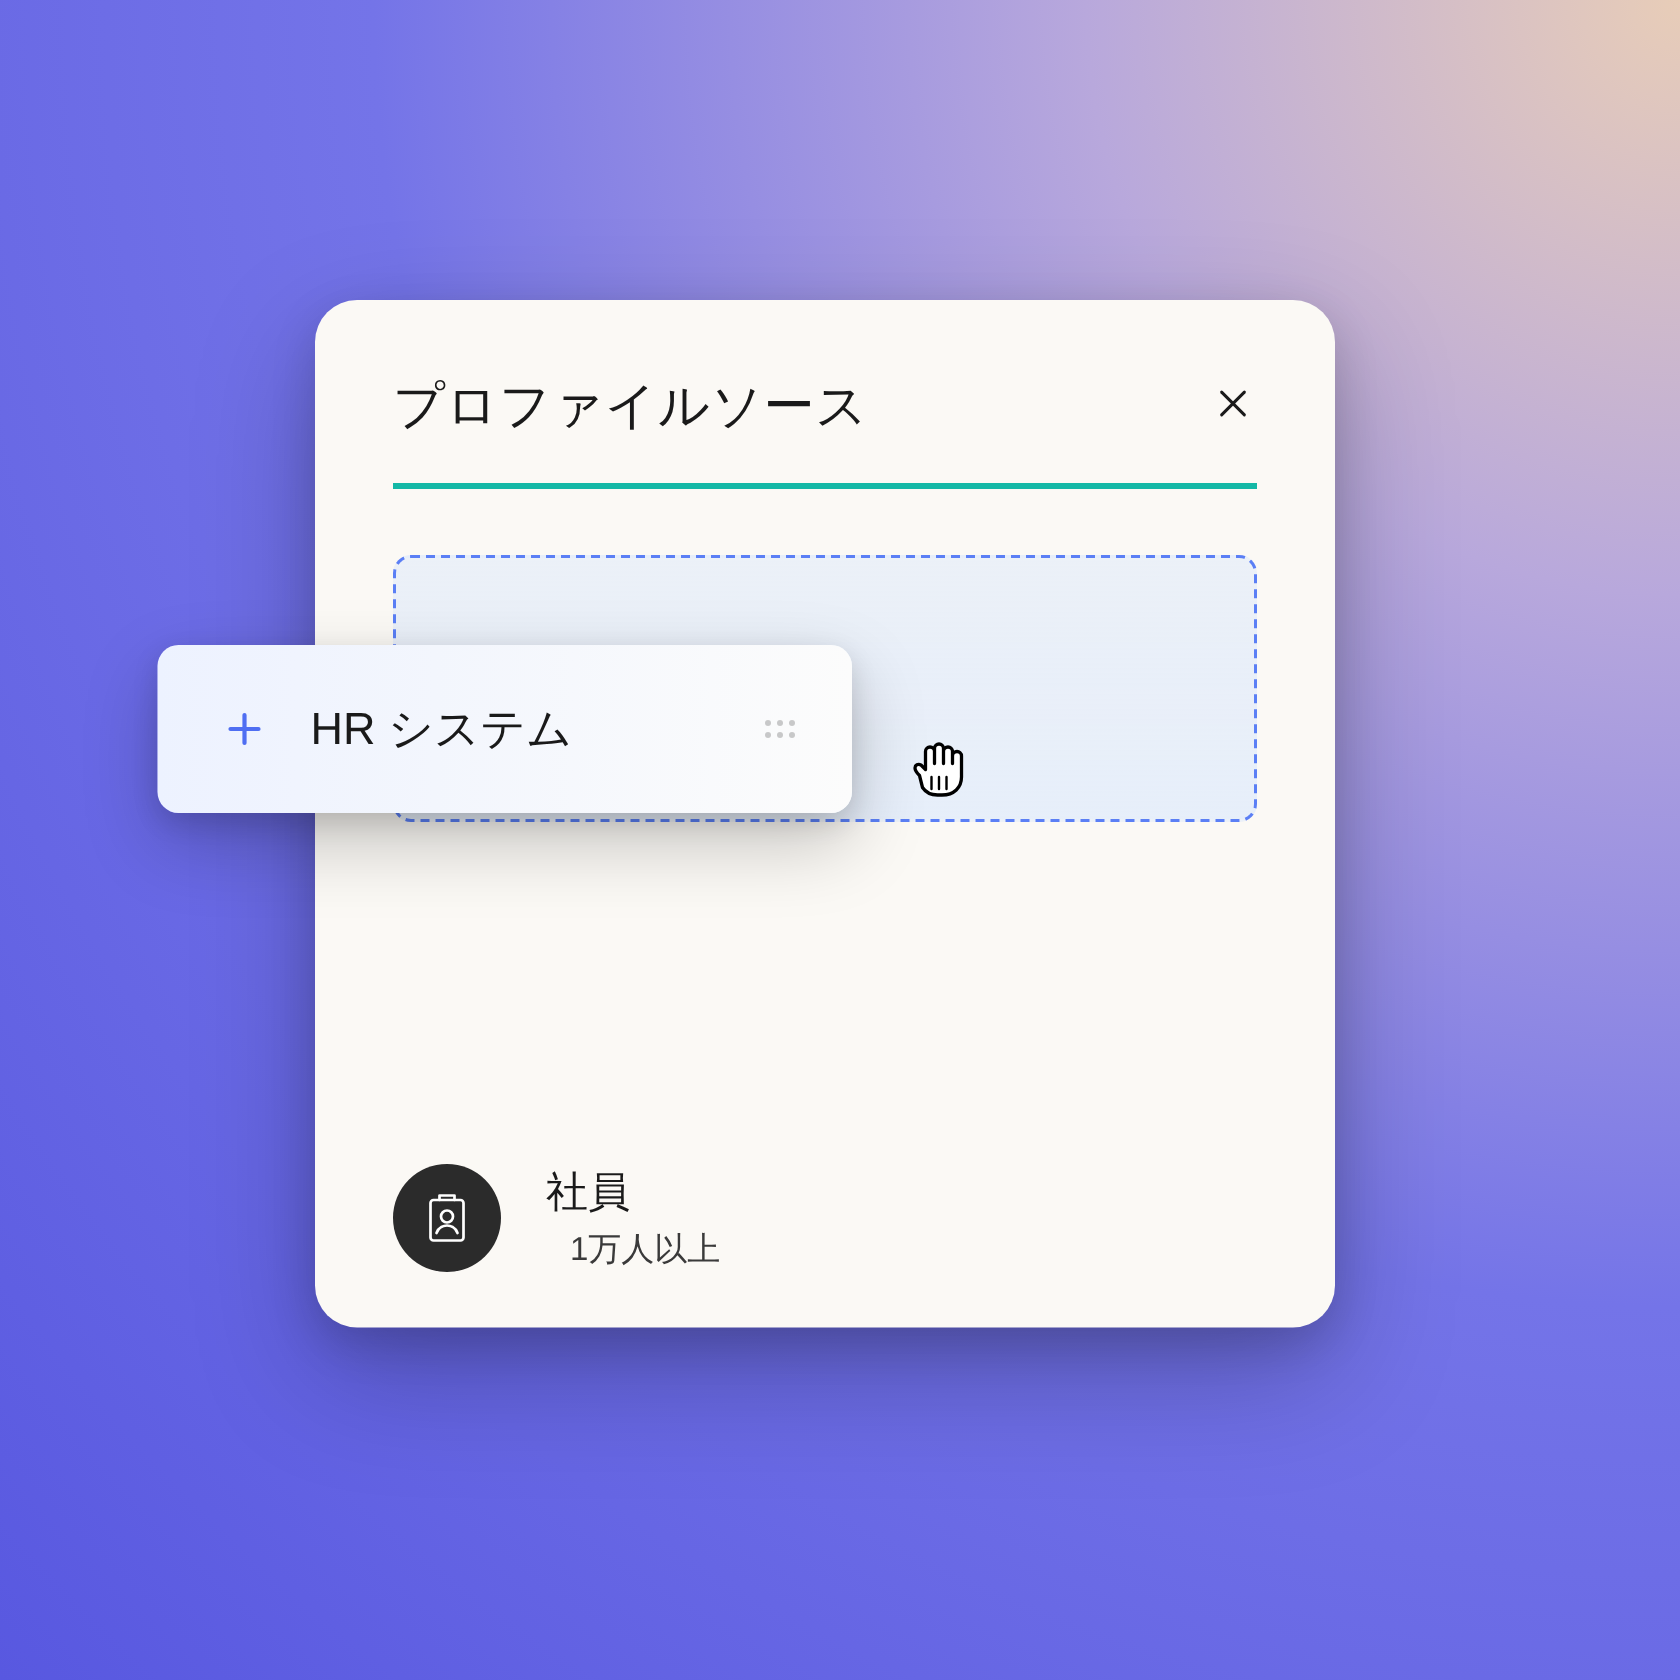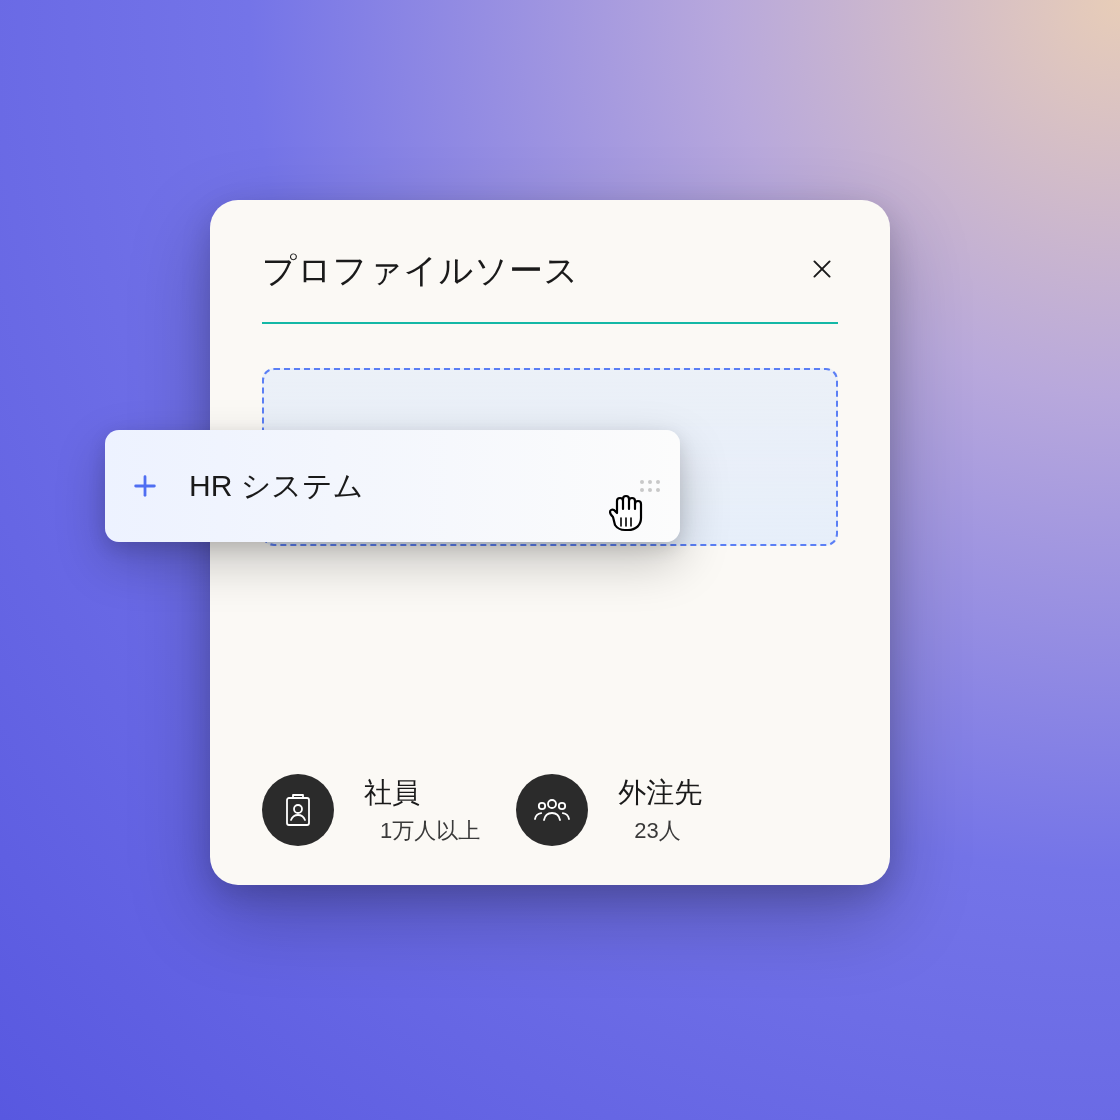--- a/index.html
+++ b/index.html
@@ -21,21 +21,21 @@
       background: #fbf9f5;
       border-radius: 28px;
       box-shadow: 0 30px 80px rgba(0,0,0,0.25), 0 10px 30px rgba(0,0,0,0.15);
       padding: 48px 52px;
     }
     .header {
       display: flex;
       justify-content: space-between;
       align-items: center;
       padding-bottom: 28px;
-      border-bottom: 2px solid #14b8a6;
+      border-bottom: 4px solid #14b8a6;
     }
     .title {
       font-size: 34px;
       font-weight: 400;
       color: #1a1a1a;
       letter-spacing: 0.5px;
     }
     .close-btn {
       width: 32px;
       height: 32px;
@@ -49,28 +49,28 @@
       margin-top: 44px;
       height: 178px;
       border: 2px dashed #5b7ff5;
       border-radius: 12px;
       background: linear-gradient(to bottom, rgba(200,220,255,0.3), rgba(210,228,255,0.5));
     }
     .drag-chip {
       position: absolute;
       left: 105px;
       top: 430px;
-      width: 575px;
+      width: 463px;
       height: 112px;
       background: linear-gradient(to right, #edf2ff 0%, #f3f6fd 40%, #fcfcfc 100%);
       border-radius: 14px;
       box-shadow: 0 20px 50px rgba(0,0,0,0.22), 0 6px 18px rgba(0,0,0,0.12);
       display: flex;
       align-items: center;
-      padding: 0 26px;
+      padding: 0 44px;
       gap: 30px;
     }
     .plus-icon {
       width: 28px;
       height: 28px;
       display: flex;
       align-items: center;
       justify-content: center;
     }
     .plus-icon svg { width: 28px; height: 28px; }
@@ -98,20 +98,21 @@
       position: absolute;
       left: 600px;
       top: 490px;
       width: 50px;
       height: 50px;
       z-index: 10;
     }
     .list {
       margin-top: 228px;
       display: flex;
+      flex-direction: column;
       gap: 36px;
     }
     .list-item {
       display: flex;
       align-items: center;
       gap: 30px;
     }
     .icon-circle {
       width: 72px;
       height: 72px;
@@ -154,36 +155,20 @@
           <circle cx="20" cy="19" r="4"></circle>
           <path d="M13 30 c1.5-4 5-5 7-5 s5.5 1 7 5"></path>
         </svg>
       </div>
       <div class="item-text">
         <div class="item-title">社員</div>
         <div class="item-sub">1万人以上</div>
       </div>
     </div>
 
-    <div class="list-item">
-      <div class="icon-circle">
-        <svg viewBox="0 0 40 40" fill="none" stroke="#ffffff" stroke-width="1.8" stroke-linecap="round" stroke-linejoin="round">
-          <circle cx="20" cy="14" r="4"></circle>
-          <circle cx="10" cy="16" r="3.2"></circle>
-          <circle cx="30" cy="16" r="3.2"></circle>
-          <path d="M12 30 c1-5 4.5-7 8-7 s7 2 8 7"></path>
-          <path d="M3 29 c0.8-4 3.5-5.5 6.2-5.8"></path>
-          <path d="M37 29 c-0.8-4 -3.5-5.5 -6.2-5.8"></path>
-        </svg>
-      </div>
-      <div class="item-text">
-        <div class="item-title">外注先</div>
-        <div class="item-sub">23人</div>
-      </div>
-    </div>
   </div>
 </div>
 
 <div class="drag-chip">
   <span class="plus-icon">
     <svg viewBox="0 0 24 24" fill="none" stroke="#4f6ef2" stroke-width="2.4" stroke-linecap="round">
       <line x1="12" y1="4" x2="12" y2="20"></line>
         <line x1="4" y1="12" x2="20" y2="12"></line>
     </svg>
   </span>

